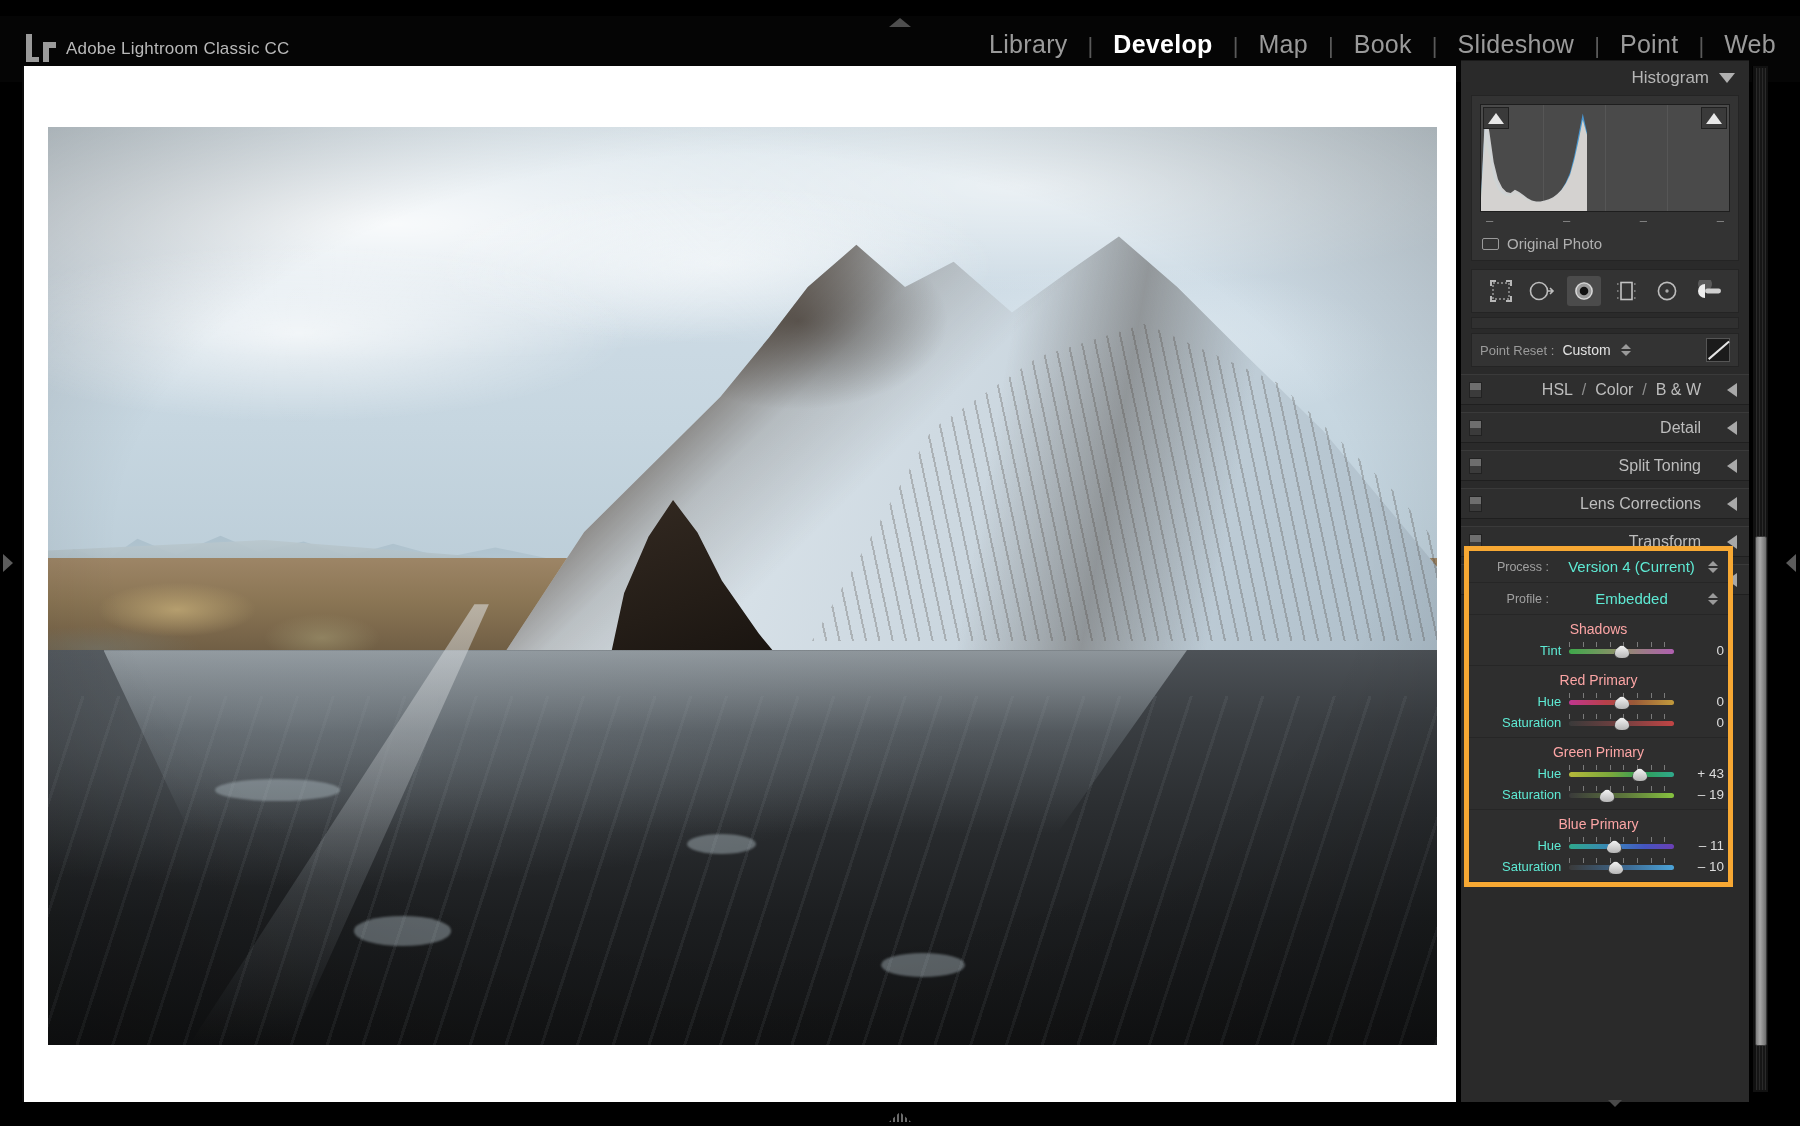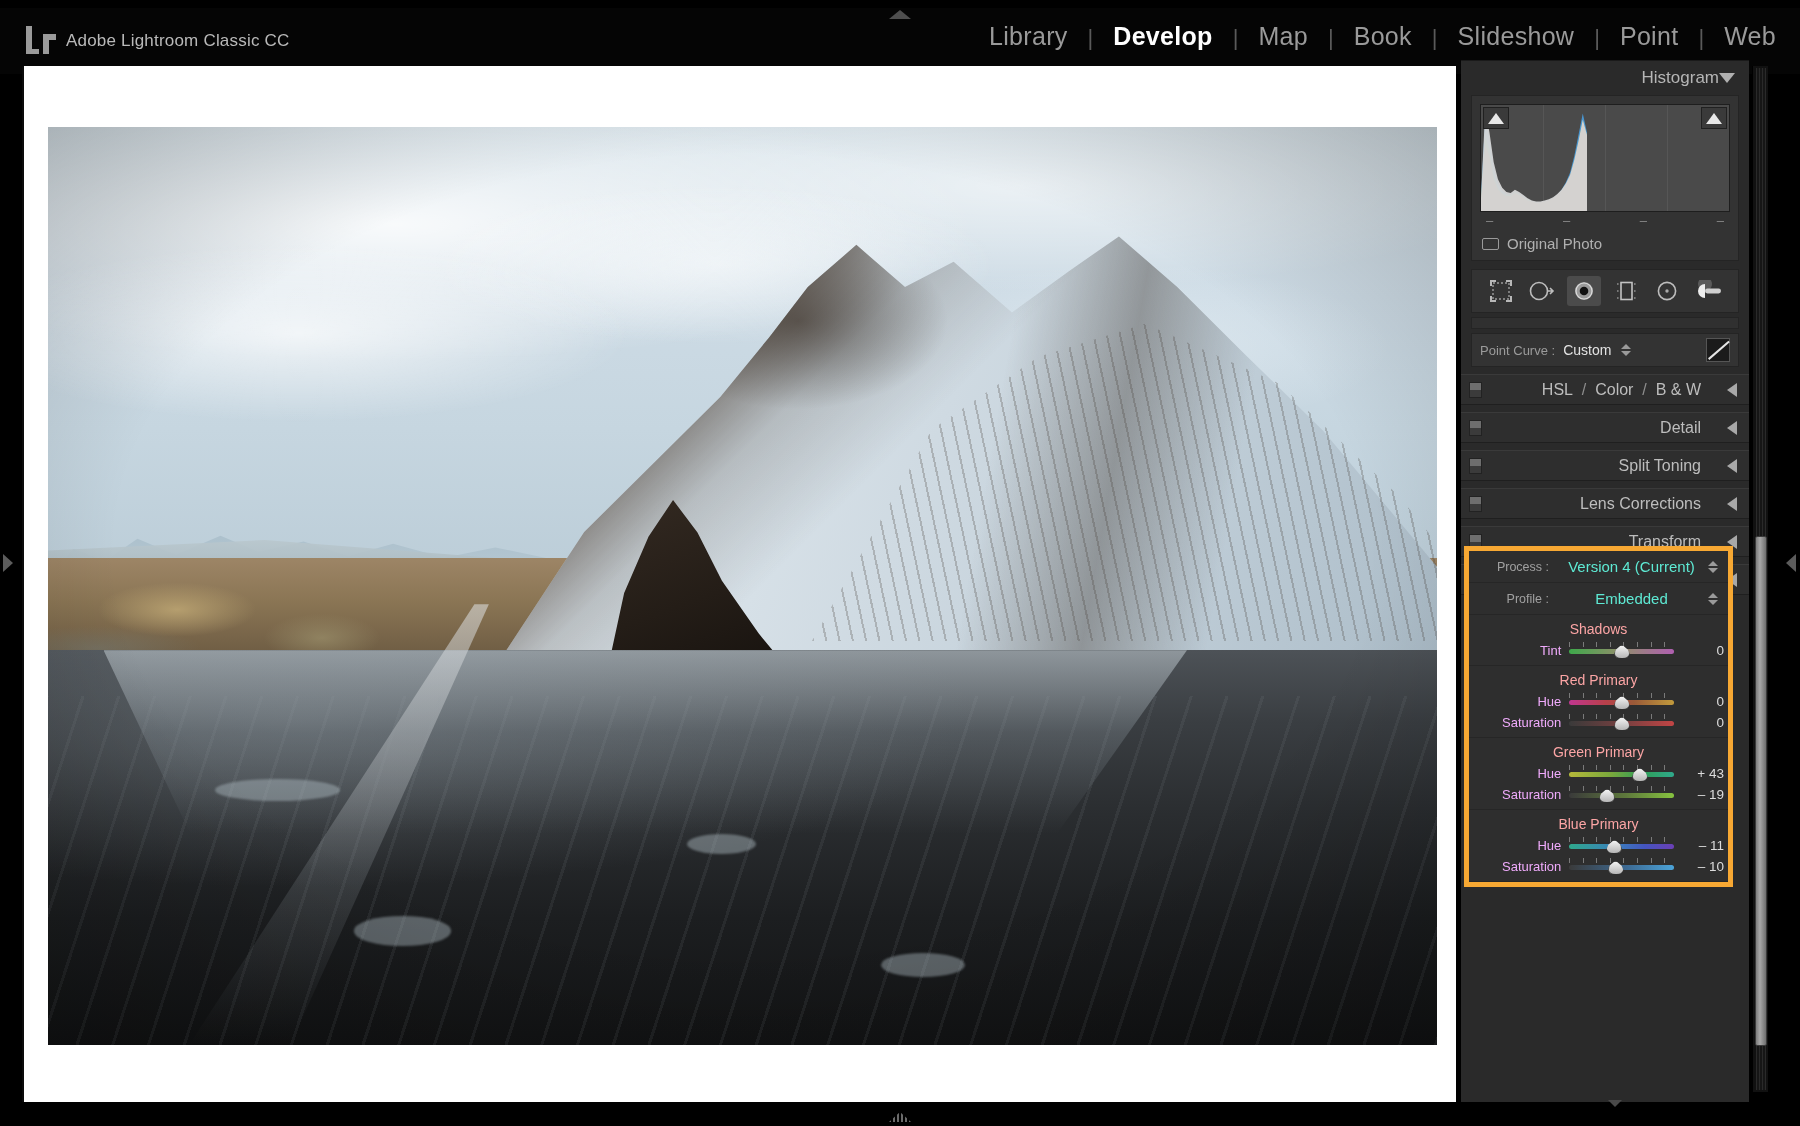--- a/index.html
+++ b/index.html
@@ -6,21 +6,21 @@
   html, body {
     width: 1800px; height: 1126px;
     background: #000;
     font-family: "Liberation Sans", sans-serif;
     overflow: hidden;
   }
   #app { position: relative; width: 1800px; height: 1126px; background: #000; }
 
   
   #topbar {
-    position: absolute; left: 0; top: 8px; width: 1800px; height: 66px;
+    position: absolute; left: 0; top: 16px; width: 1800px; height: 66px;
     background: #050505;
   }
   #lr-logo {
     position: absolute; left: 22px; top: 14px;
     width: 38px; height: 38px;
   }
   #app-title {
     position: absolute; left: 66px; top: 23px;
     font-size: 17px; color: #b9b9b9; letter-spacing: .2px;
   }
@@ -158,21 +158,21 @@
 
   
   #right-panel {
     position: absolute; left: 1461px; top: 60px;
     width: 288px; height: 1042px;
     background: #2a2a2a;
     border-top: 1px solid #1a1a1a;
   }
   .panel-title-row {
     height: 34px; display:flex; align-items:center; justify-content:flex-end;
-    padding-right: 14px; 
+    padding-right: 14px; gap: 10px;
   }
   .panel-title { font-size:17px; color:#b5b5b5; }
   .tri-down {
     width:0;height:0;border-left:8px solid transparent;border-right:8px solid transparent;
     border-top:10px solid #b0b0b0;
   }
   .tri-left {
     width:0;height:0;border-top:7px solid transparent;border-bottom:7px solid transparent;
     border-right:10px solid #a8a8a8;
   }
@@ -246,21 +246,21 @@
     height:32px;background:#2b2b2b;border-bottom:1px solid #1f1f1f;
     display:flex;align-items:center;justify-content:flex-end;
     padding-right:12px;gap:10px;position:relative;
   }
   .cc-row{display:flex;align-items:center;height:32px;border-bottom:1px solid #262626;padding:0 10px;}
   .cc-rowlabel{font-size:12.5px;color:#a0a0a0;width:78px;text-align:right;padding-right:8px;}
   .cc-rowvalue{font-size:15px;color:#5eead4;flex:1;text-align:center;}
   .group{padding:6px 0 4px 0;border-bottom:1px solid #262626;}
   .group-title{font-size:14px;color:#fca5a5;text-align:center;margin-bottom:3px;}
   .slider-row{display:flex;align-items:center;height:21px;}
-  .sl-label{font-size:13px;color:#f0abfc;width:82px;text-align:right;padding-right:8px;margin-left:29px;}
+  .sl-label{font-size:13px;color:#5eead4;width:82px;text-align:right;padding-right:8px;margin-left:29px;}
   .sl-track-wrap{position:relative;width:123px;height:18px;}
   .sl-ticks{position:absolute;left:0;right:0;top:0;height:5px;
     background-image:repeating-linear-gradient(to right, #7a7a7a 0 1px, transparent 1px 13.6px);}
   .sl-track{position:absolute;left:0;right:0;top:7px;height:5px;border-radius:3px;}
   .sl-knob{position:absolute;top:3px;width:16px;height:14px;margin-left:-8px;
     background:linear-gradient(#f2f2f2,#b6b6b6);
     border:1px solid #4e4e4e;
     border-radius:40% 40% 50% 50% / 70% 70% 40% 40%;
     clip-path: polygon(50% 0%, 88% 38%, 100% 68%, 82% 96%, 18% 96%, 0% 68%, 12% 38%);
   }
@@ -441,21 +441,21 @@
           <path d="M12 11 a7 7 0 1 0 -0.01 0 Z" fill="#5a5a5a"></path>
           <path d="M5 11 a7 7 0 0 1 7 -7 L12 18 a7 7 0 0 1 -7 -7 Z" fill="#ededed"></path>
           <rect x="12" y="8.6" width="16" height="4.8" rx="2.4" fill="#cfcfcf"></rect>
         </svg>
       </div>
     </div>
 
     <div id="thin-strip"></div>
 
     <div id="point-curve-row">
-      <span id="pc-label">Point Curve :</span>
+      <span id="pc-label">Point Reset :</span>
       <span id="pc-value">Custom</span>
       <span class="stepper">
         <span class="st-up"></span>
           <span class="st-dn"></span>
       </span>
       <span id="pc-thumb"></span>
     </div>
 
     <div id="sections">
         <div class="sec">

